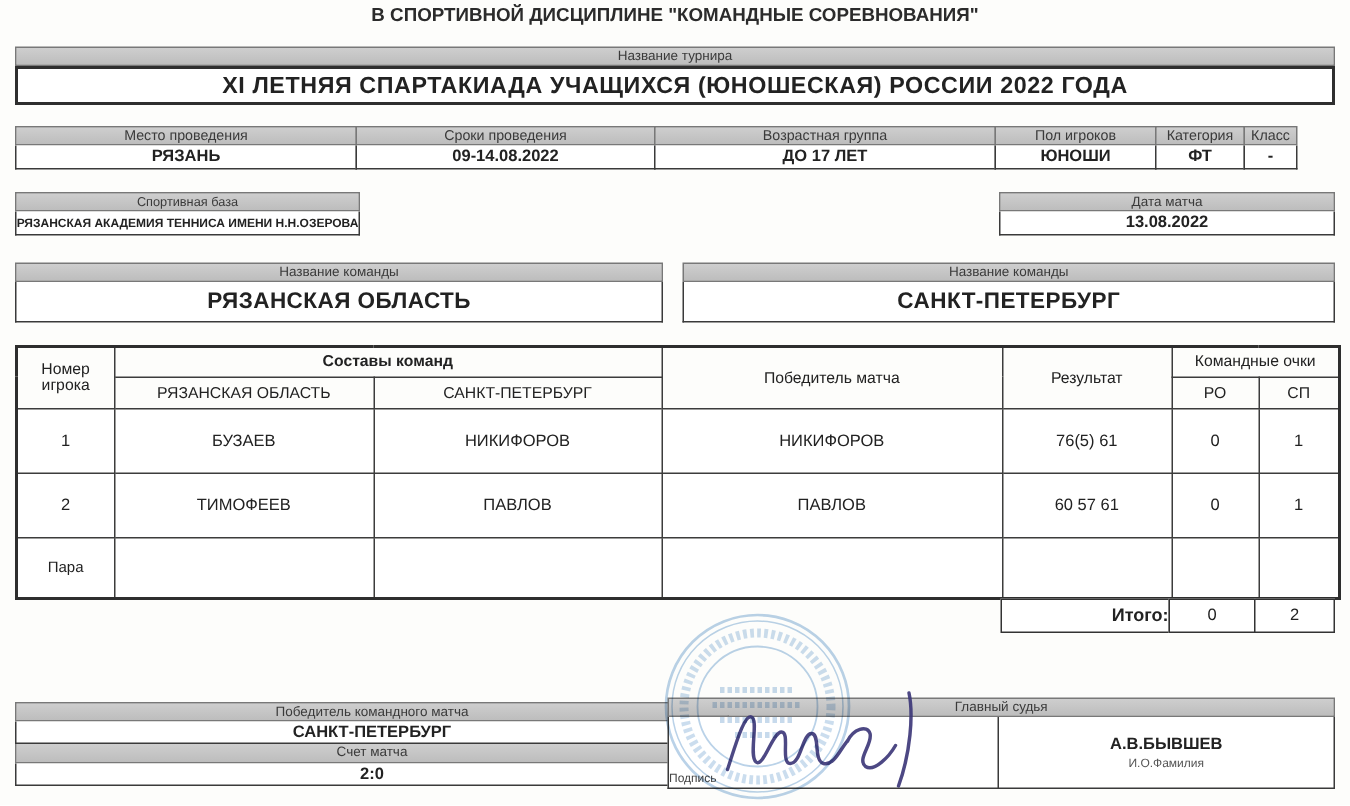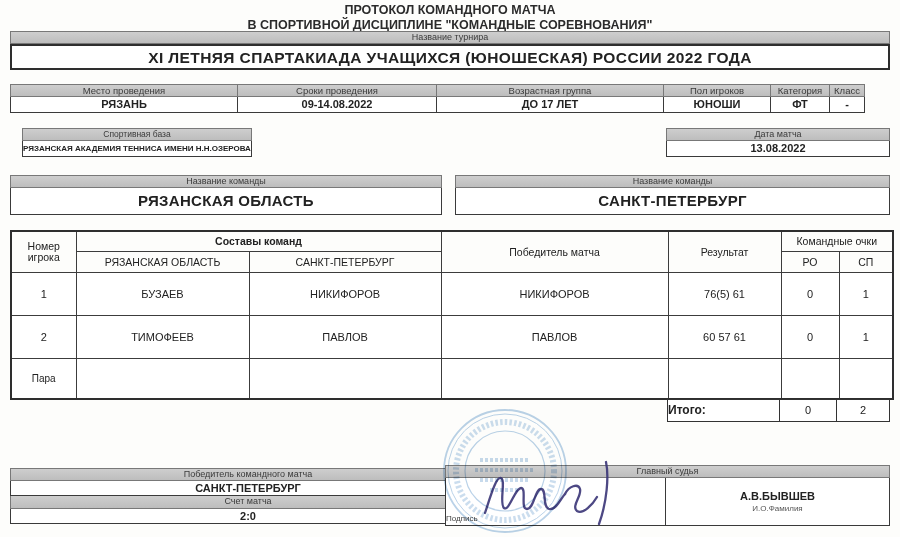--- a/index.html
+++ b/index.html
@@ -34,21 +34,21 @@
     height: 26px; line-height: 24px; font-size: 15.5px;
     border: 2px solid #2e2e2e; letter-spacing: 0.4px;
   }
   
   .info-row { position: absolute; top: 84px; left: 10px; display: flex; }
   .info-col { flex: none; }
   .info-col + .info-col { margin-left: -1px; }
   .info-col .label-bar { font-size: 9.5px; line-height: 12px; }
   .info-col .value-cell { height: 16px; line-height: 15px; font-size: 11px; }
   
-  .venue { position: absolute; top: 128px; left: 22px; width: 230px; }
+  .venue { position: absolute; top: 128px; left: 10px; width: 230px; }
   .venue .label-bar { font-size: 8.5px; }
   .venue .value-cell { height: 16px; line-height: 15px; font-size: 8px; }
   .match-date { position: absolute; top: 128px; left: 666px; width: 224px; }
   .match-date .value-cell { height: 16px; line-height: 15px; font-size: 11px; }
   
   .team-box { position: absolute; top: 175px; }
   .team-box .value-cell { height: 27px; line-height: 26px; font-size: 15px; letter-spacing: 0.3px; }
   .team-box.t1 { left: 10px; width: 432px; }
   .team-box.t2 { left: 455px; width: 435px; }
   
@@ -70,21 +70,21 @@
   th.no-col { font-size: 10px; line-height: 11px; padding: 0 6px; }
   th.team-col { font-size: 10px; font-weight: bold; }
   td.no-cell { font-size: 11px; }
   
   .totals-row { position: absolute; top: 399px; left: 667px; display: flex; height: 23px; }
   .totals-row .tcell {
     background: #fff; border: 1px solid #333;
     font-size: 11px; line-height: 21px; text-align: center;
   }
   .totals-row .tcell + .tcell { margin-left: -1px; }
-  .totals-row .tlabel { font-weight: bold; font-size: 12px; text-align: left; padding-right: 0; }
+  .totals-row .tlabel { font-weight: bold; font-size: 12px; text-align: right; padding-right: 0; }
   
   .foot-left { position: absolute; top: 468px; left: 10px; width: 476px; }
   .foot-left .value-cell { height: 15px; line-height: 14px; font-size: 11px; }
   .foot-left .label-bar + .value-cell { border-bottom: 1px solid #3a3a3a; }
   .foot-right { position: absolute; top: 465px; left: 445px; width: 445px; }
   .foot-right .cells { display: flex; }
   .sig-cell {
     position: relative; width: 221px; height: 48px;
     background: #fff; border: 1px solid #3a3a3a; border-top: none;
   }
@@ -105,21 +105,20 @@
     position: absolute; top: 404px; left: 428px; z-index: 6;
     pointer-events: none; mix-blend-mode: multiply; filter: blur(0.4px);
   }
 </style>
 </head>
 <body>
 
 <div class="page">
 
   <div class="doc-title">
-    <div>ПРОТОКОЛ КОМАНДНОГО МАТЧА</div>
     <div>В СПОРТИВНОЙ ДИСЦИПЛИНЕ "КОМАНДНЫЕ СОРЕВНОВАНИЯ"</div>
   </div>
 
   <div class="tournament">
     <div class="label-bar">Название турнира</div>
     <div class="value-cell">XI ЛЕТНЯЯ СПАРТАКИАДА УЧАЩИХСЯ (ЮНОШЕСКАЯ) РОССИИ 2022 ГОДА</div>
   </div>
 
   <div class="info-row">
     <div class="info-col" style="width:228px">

